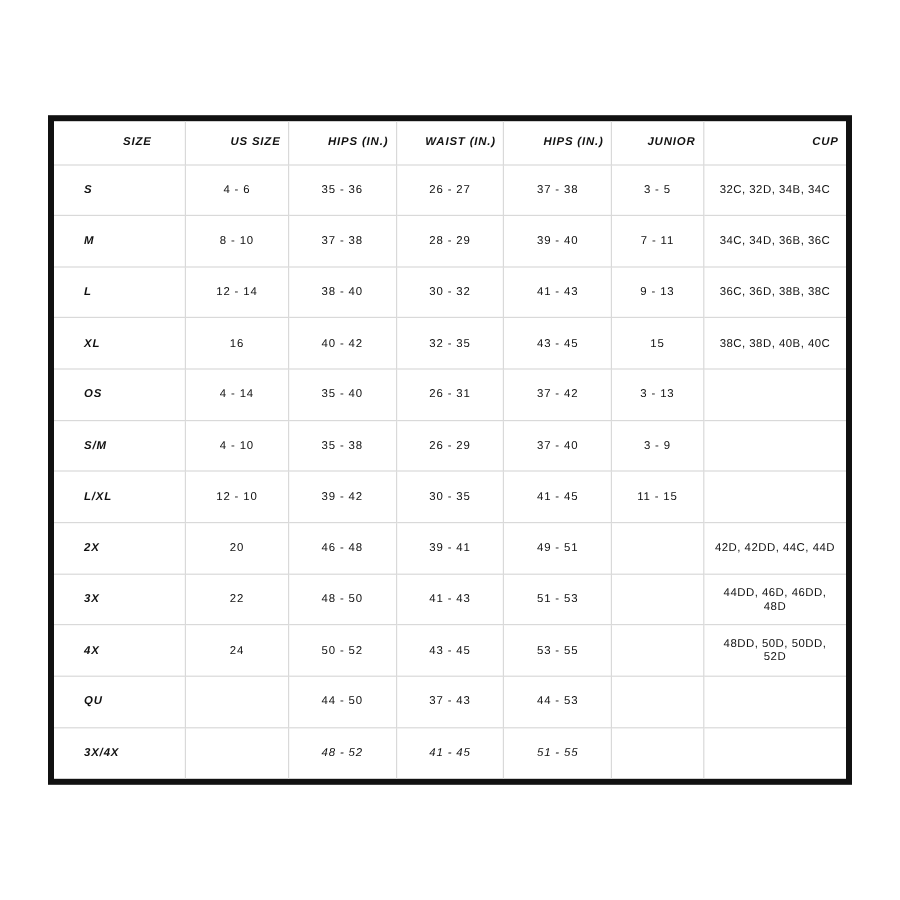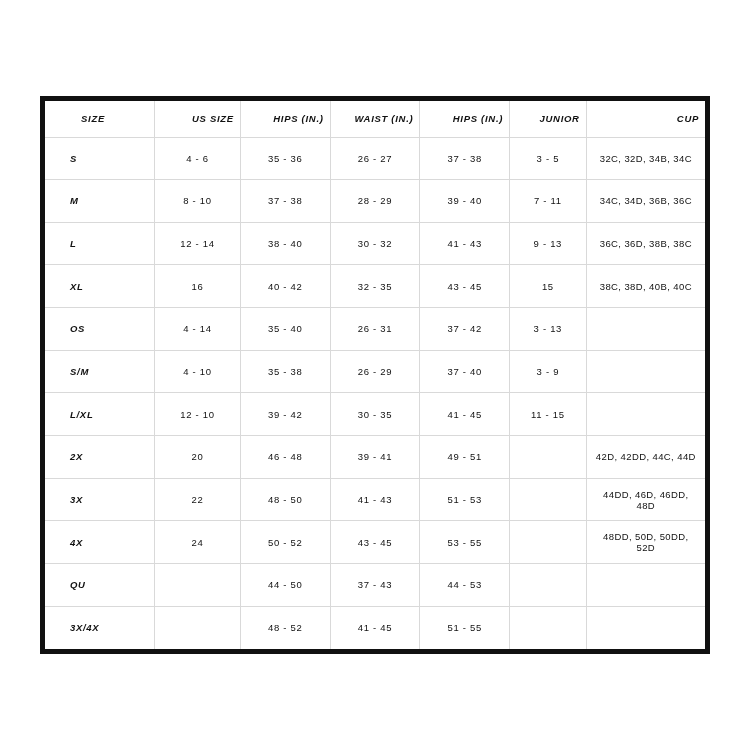--- a/index.html
+++ b/index.html
@@ -54,28 +54,29 @@
     height: 36px;
     vertical-align: middle;
     box-sizing: border-box;
   }
   table.size-chart th:last-child,
   table.size-chart td:last-child {
     border-right: none;
   }
   table.size-chart tr:last-child td {
     border-bottom: none;
+    font-style: italic;
   }
   table.size-chart thead th {
     font-weight: bold;
     font-style: italic;
     text-align: right;
   }
   table.size-chart thead th.head-first {
-    text-align: left;
+    text-align: center;
     padding-left: 36px;
   }
   table.size-chart tbody td.row-label {
     font-weight: bold;
     font-style: italic;
     text-align: left;
     padding-left: 25px;
   }
   table.size-chart tbody td.val {
     text-align: center;

